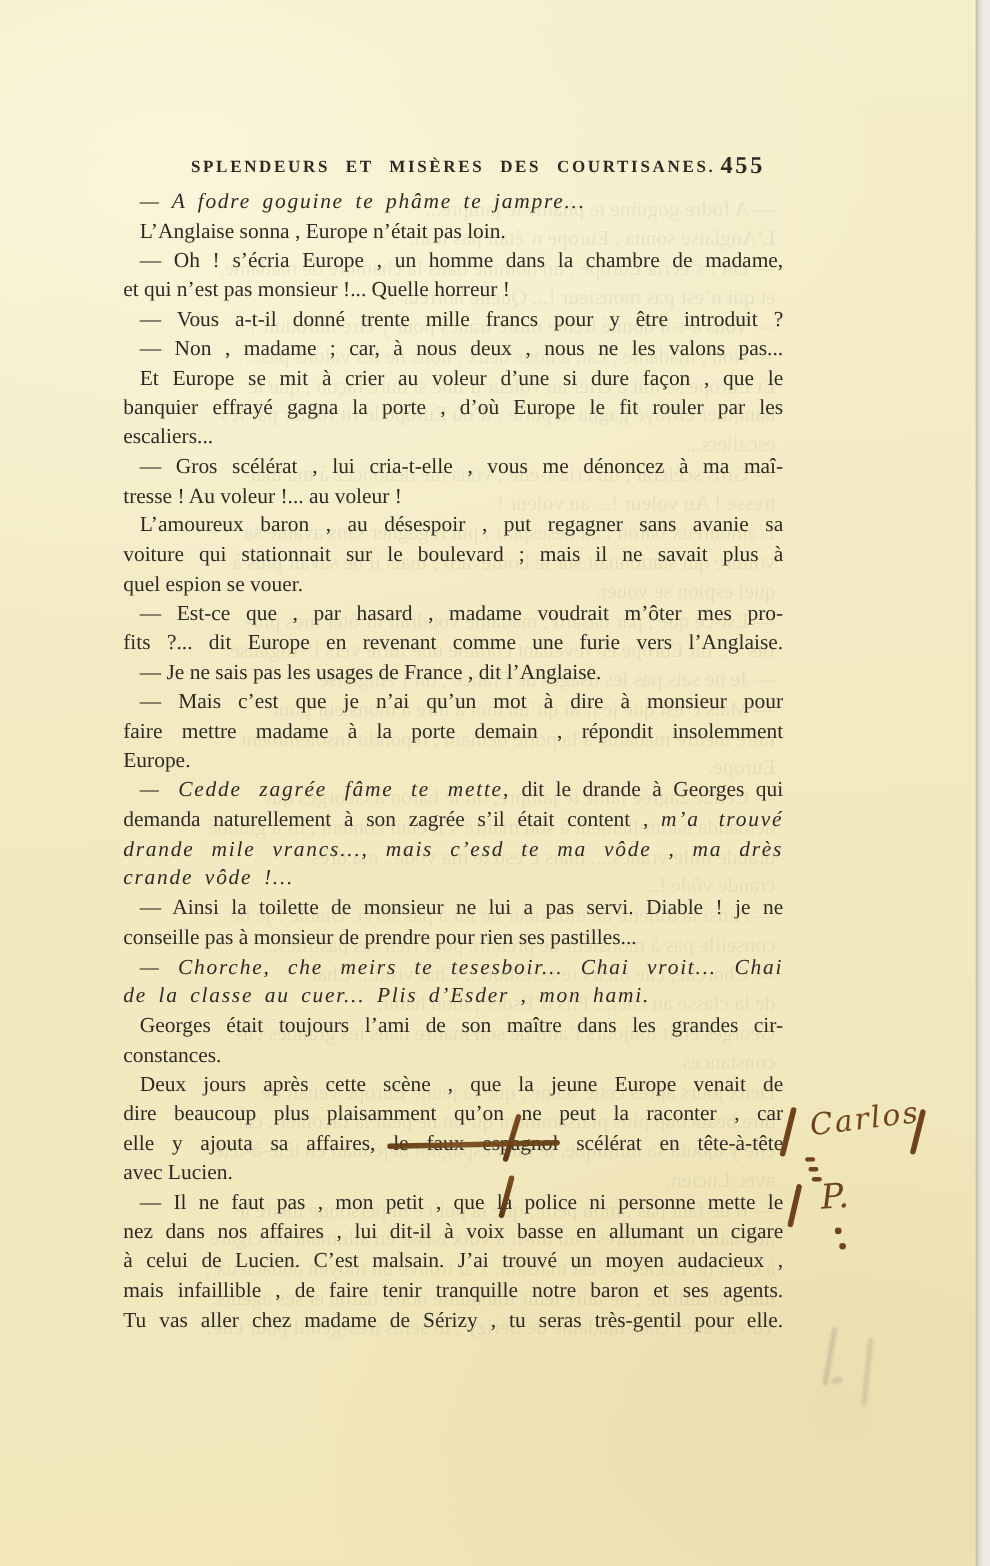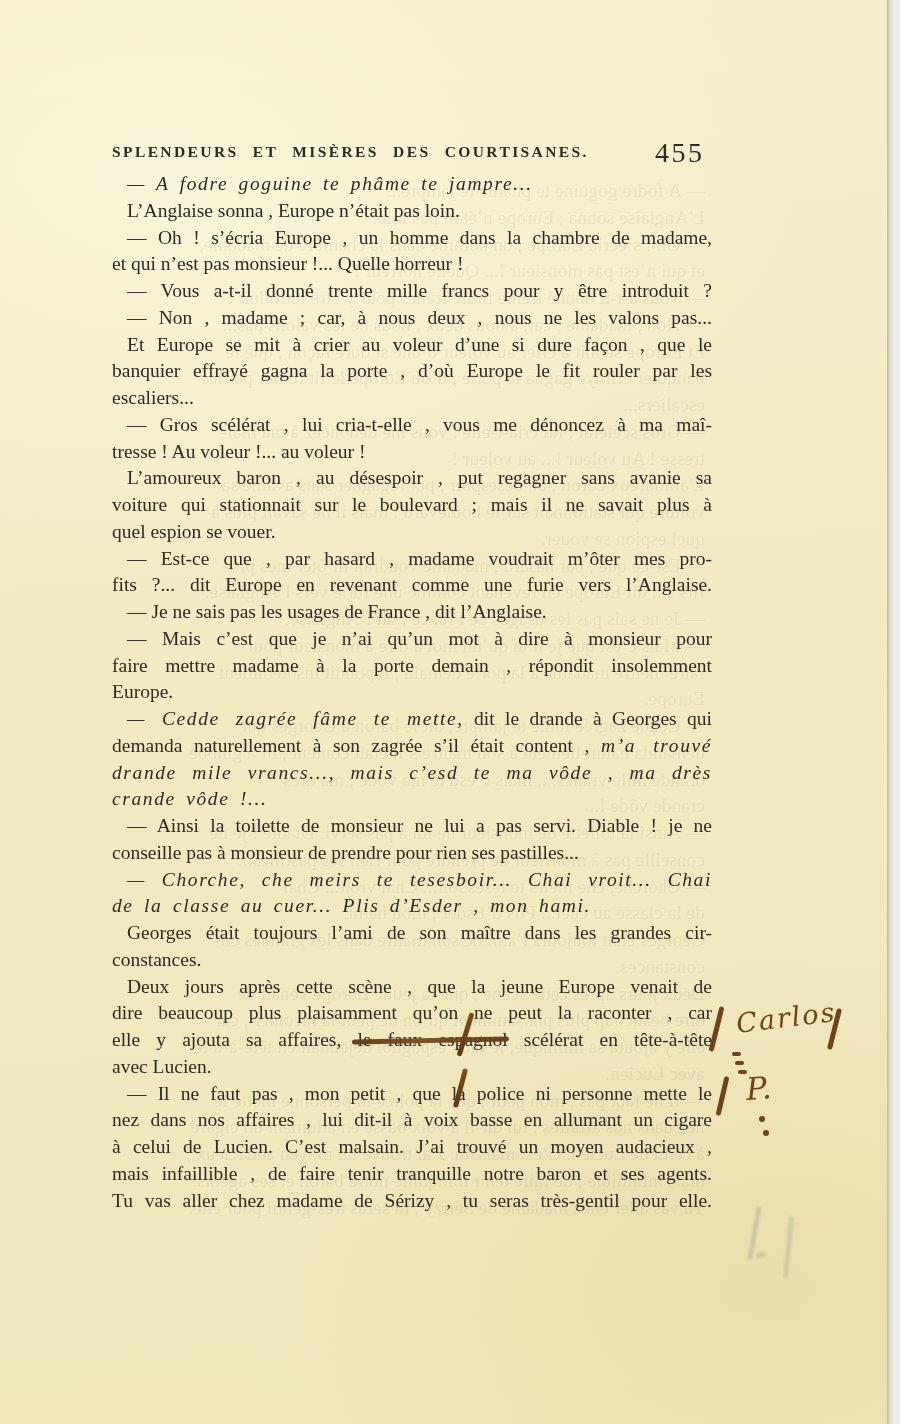--- a/index.html
+++ b/index.html
@@ -18,26 +18,26 @@
       linear-gradient(176deg,#f5eecb 0%,#f3eac2 48%,#f0e6ba 100%);
   }
   
   .scan-edge{
     position:absolute;top:0;right:0;bottom:0;width:13px;
     background:linear-gradient(to right,#bdb9ab 0px,#dcdad0 3px,#ebeae4 7px,#eeede9 13px);
   }
   
   .header-title{
     position:absolute;top:143px;left:112px;width:600px;
-    font-size:15.5px;font-weight:bold;
+    text-align:center;font-size:15.5px;font-weight:bold;
     letter-spacing:2.4px;word-spacing:8px;
   }
   .page-number{
     position:absolute;top:137px;left:655px;
-    font-size:28px;letter-spacing:2.5px;
+    font-size:22px;letter-spacing:2.5px;font-weight:bold;
   }
   
   .body{position:absolute;top:171px;left:112px;width:600px;}
   .line{
     height:26.75px;line-height:26.75px;font-size:19.5px;
     text-align:left;white-space:nowrap;
   }
   .line.fill{white-space:normal;text-align:justify;text-align-last:justify;}
   .line.indent{text-indent:15px;}
   .it{font-style:italic;letter-spacing:1.6px;word-spacing:4px;}

